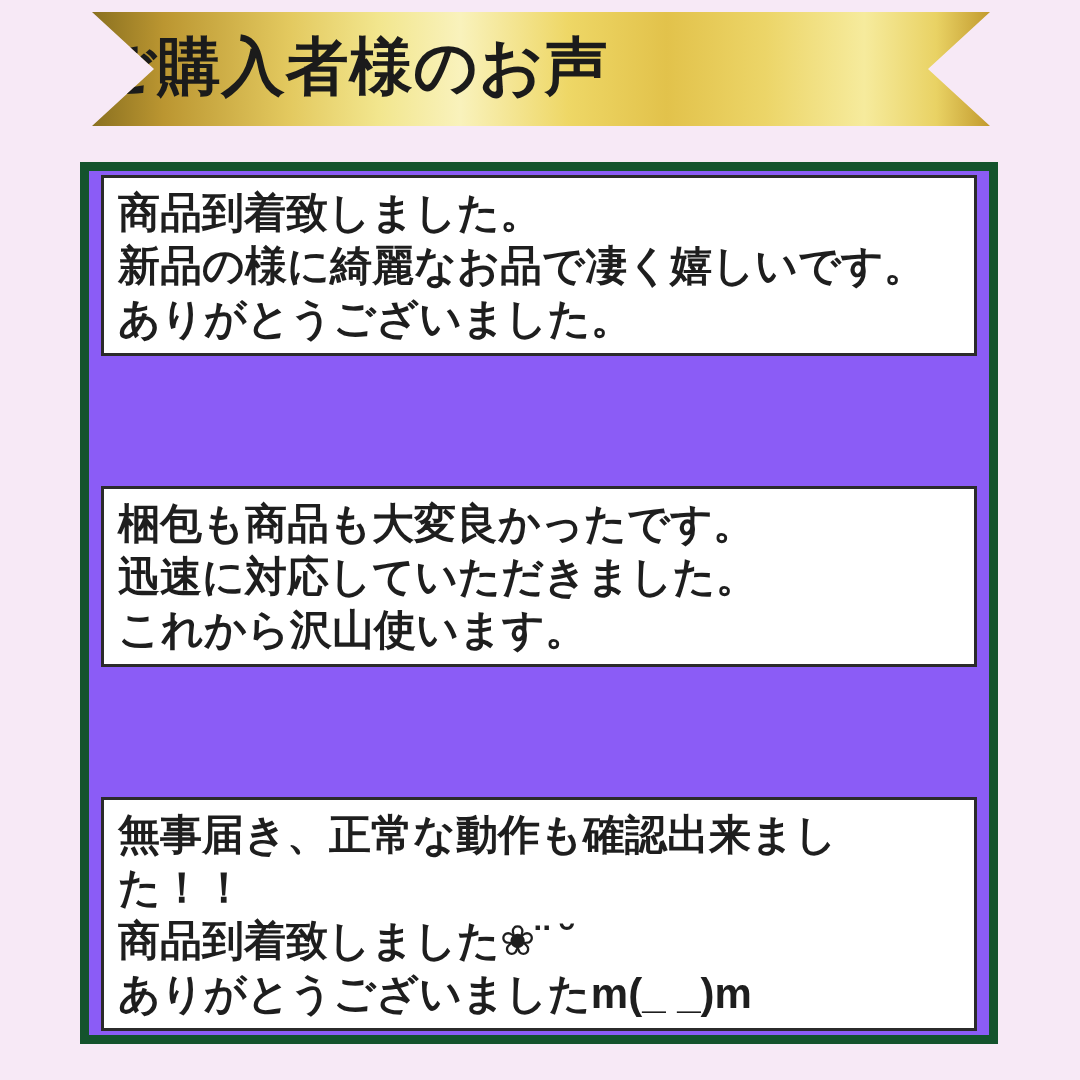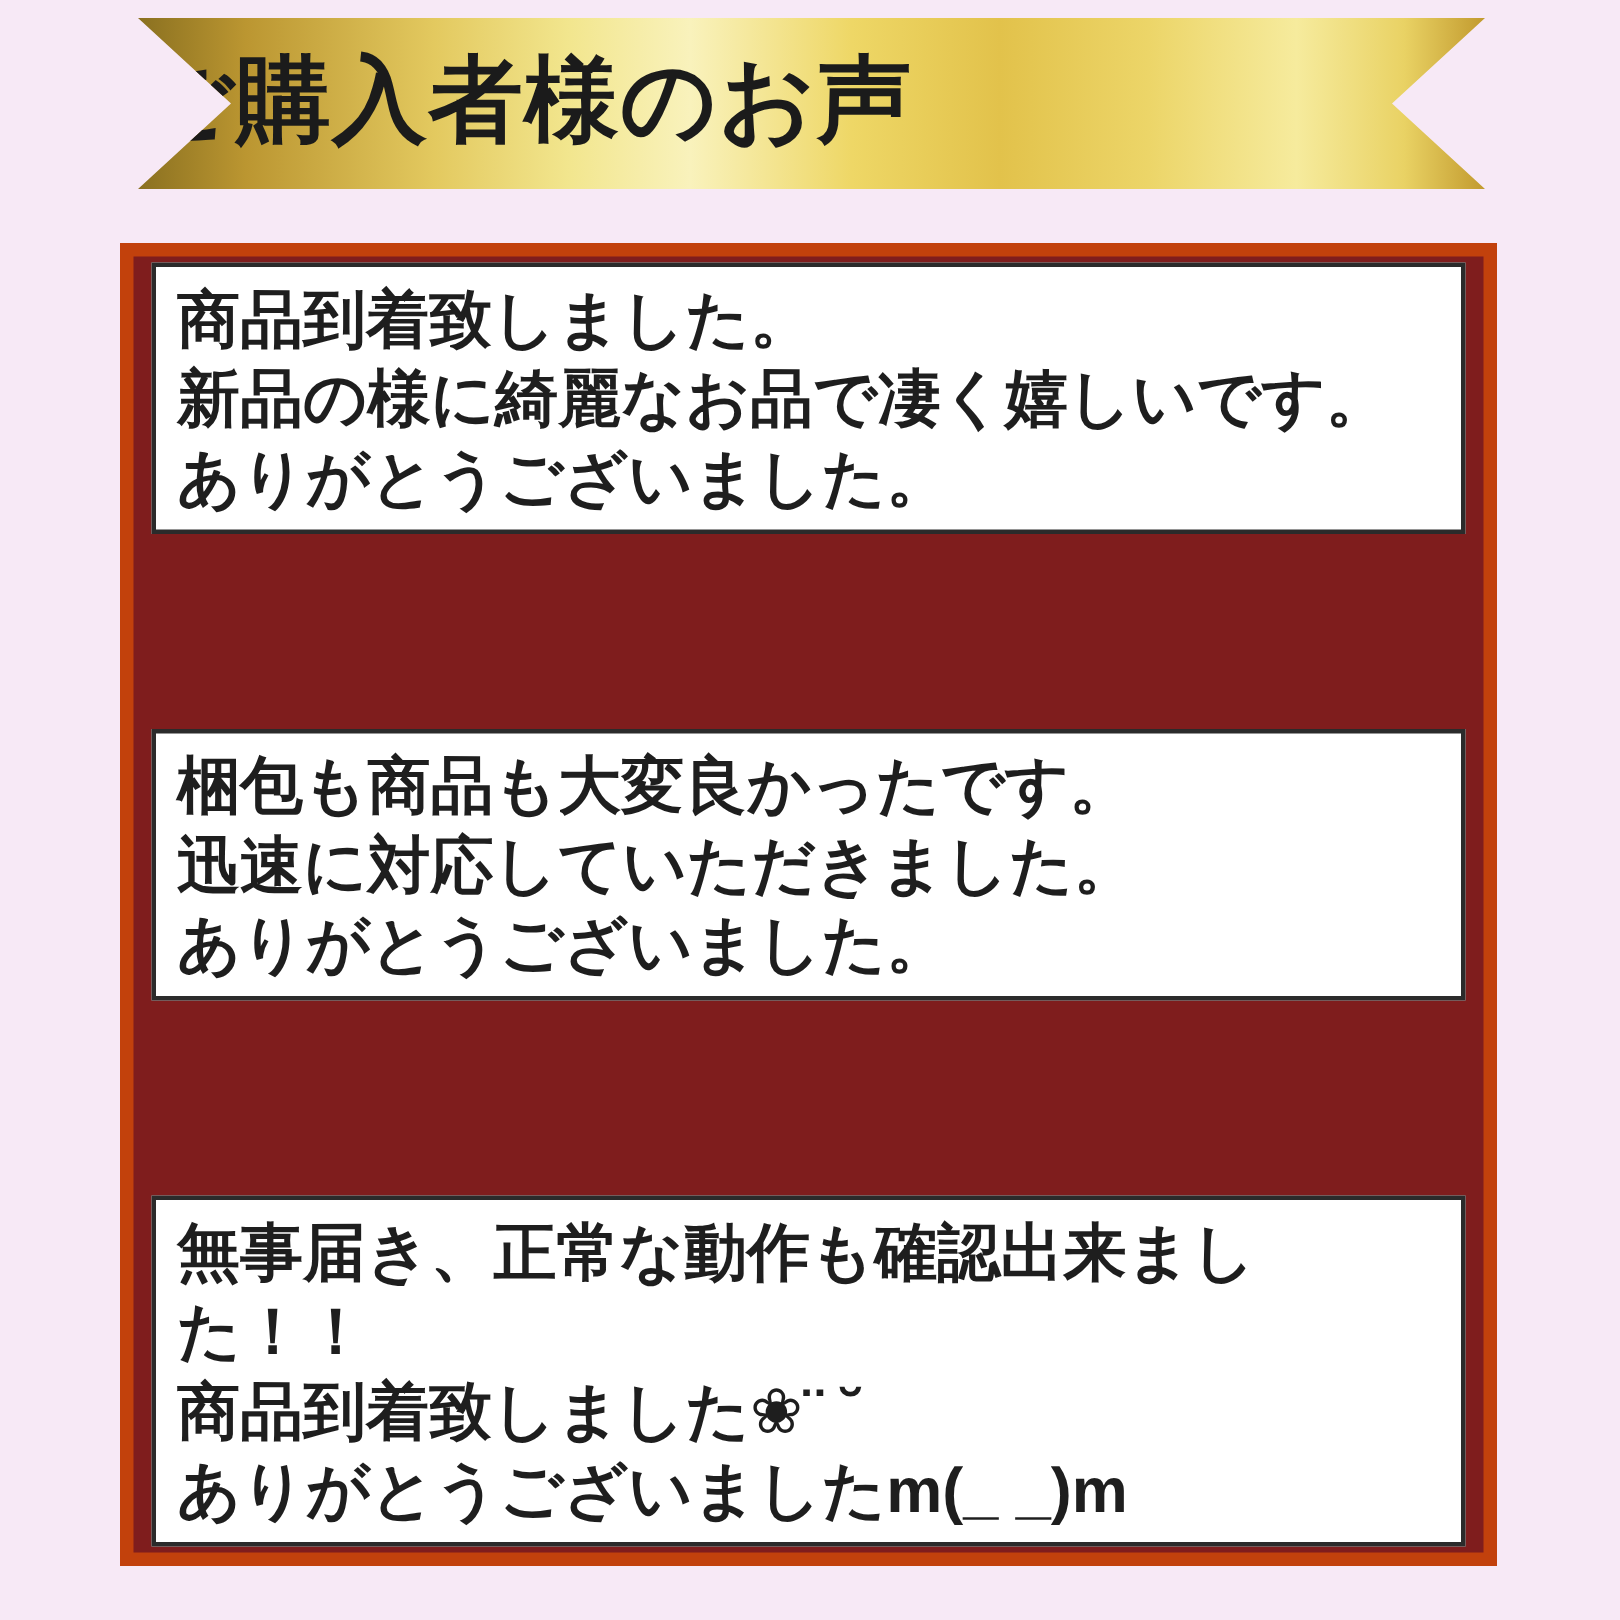--- a/index.html
+++ b/index.html
@@ -45,22 +45,22 @@
     white-space: nowrap;
     transform: translateY(-2px);
   }
   .panel {
     position: absolute;
     left: 80px;
     top: 162px;
     width: 918px;
     height: 882px;
     box-sizing: border-box;
-    background: #7f1d1d;
-    border: 9px solid #c2410c;
+    background: #8b5cf6;
+    border: 9px solid #14532d;
     padding: 4px 12px 4px 12px;
     display: flex;
     flex-direction: column;
     justify-content: space-between;
   }
   .review-box {
     box-sizing: border-box;
     border: 3px solid #2b2b2b;
     background: #ffffff;
     padding: 8px 14px;
@@ -84,20 +84,20 @@
 
 <div class="panel">
   <div class="review-box">
     <div class="review-text">商品到着致しました。
 新品の様に綺麗なお品で凄く嬉しいです。
 ありがとうございました。</div>
   </div>
   <div class="review-box">
     <div class="review-text">梱包も商品も大変良かったです。
 迅速に対応していただきました。
-ありがとうございました。</div>
+これから沢山使います。</div>
   </div>
   <div class="review-box">
     <div class="review-text">無事届き、正常な動作も確認出来ました！！
 商品到着致しました❀¨ ˘
 ありがとうございましたm(_ _)m</div>
   </div>
 </div>
 
 </body></html>

